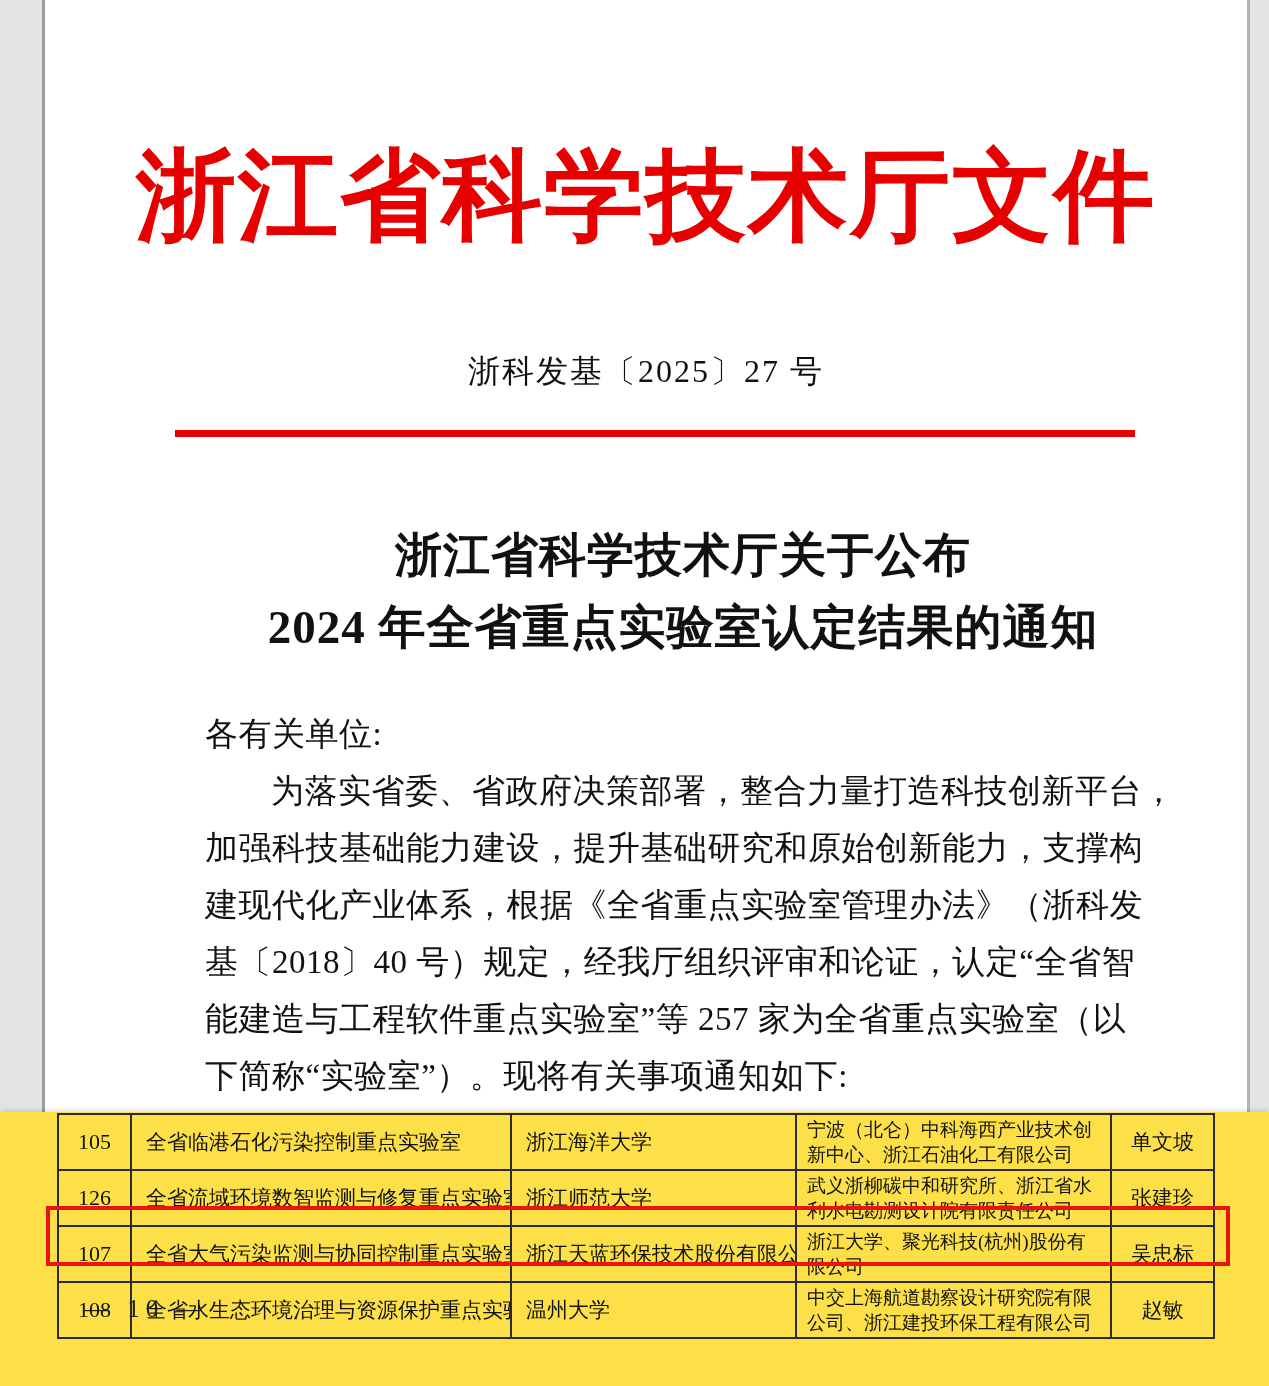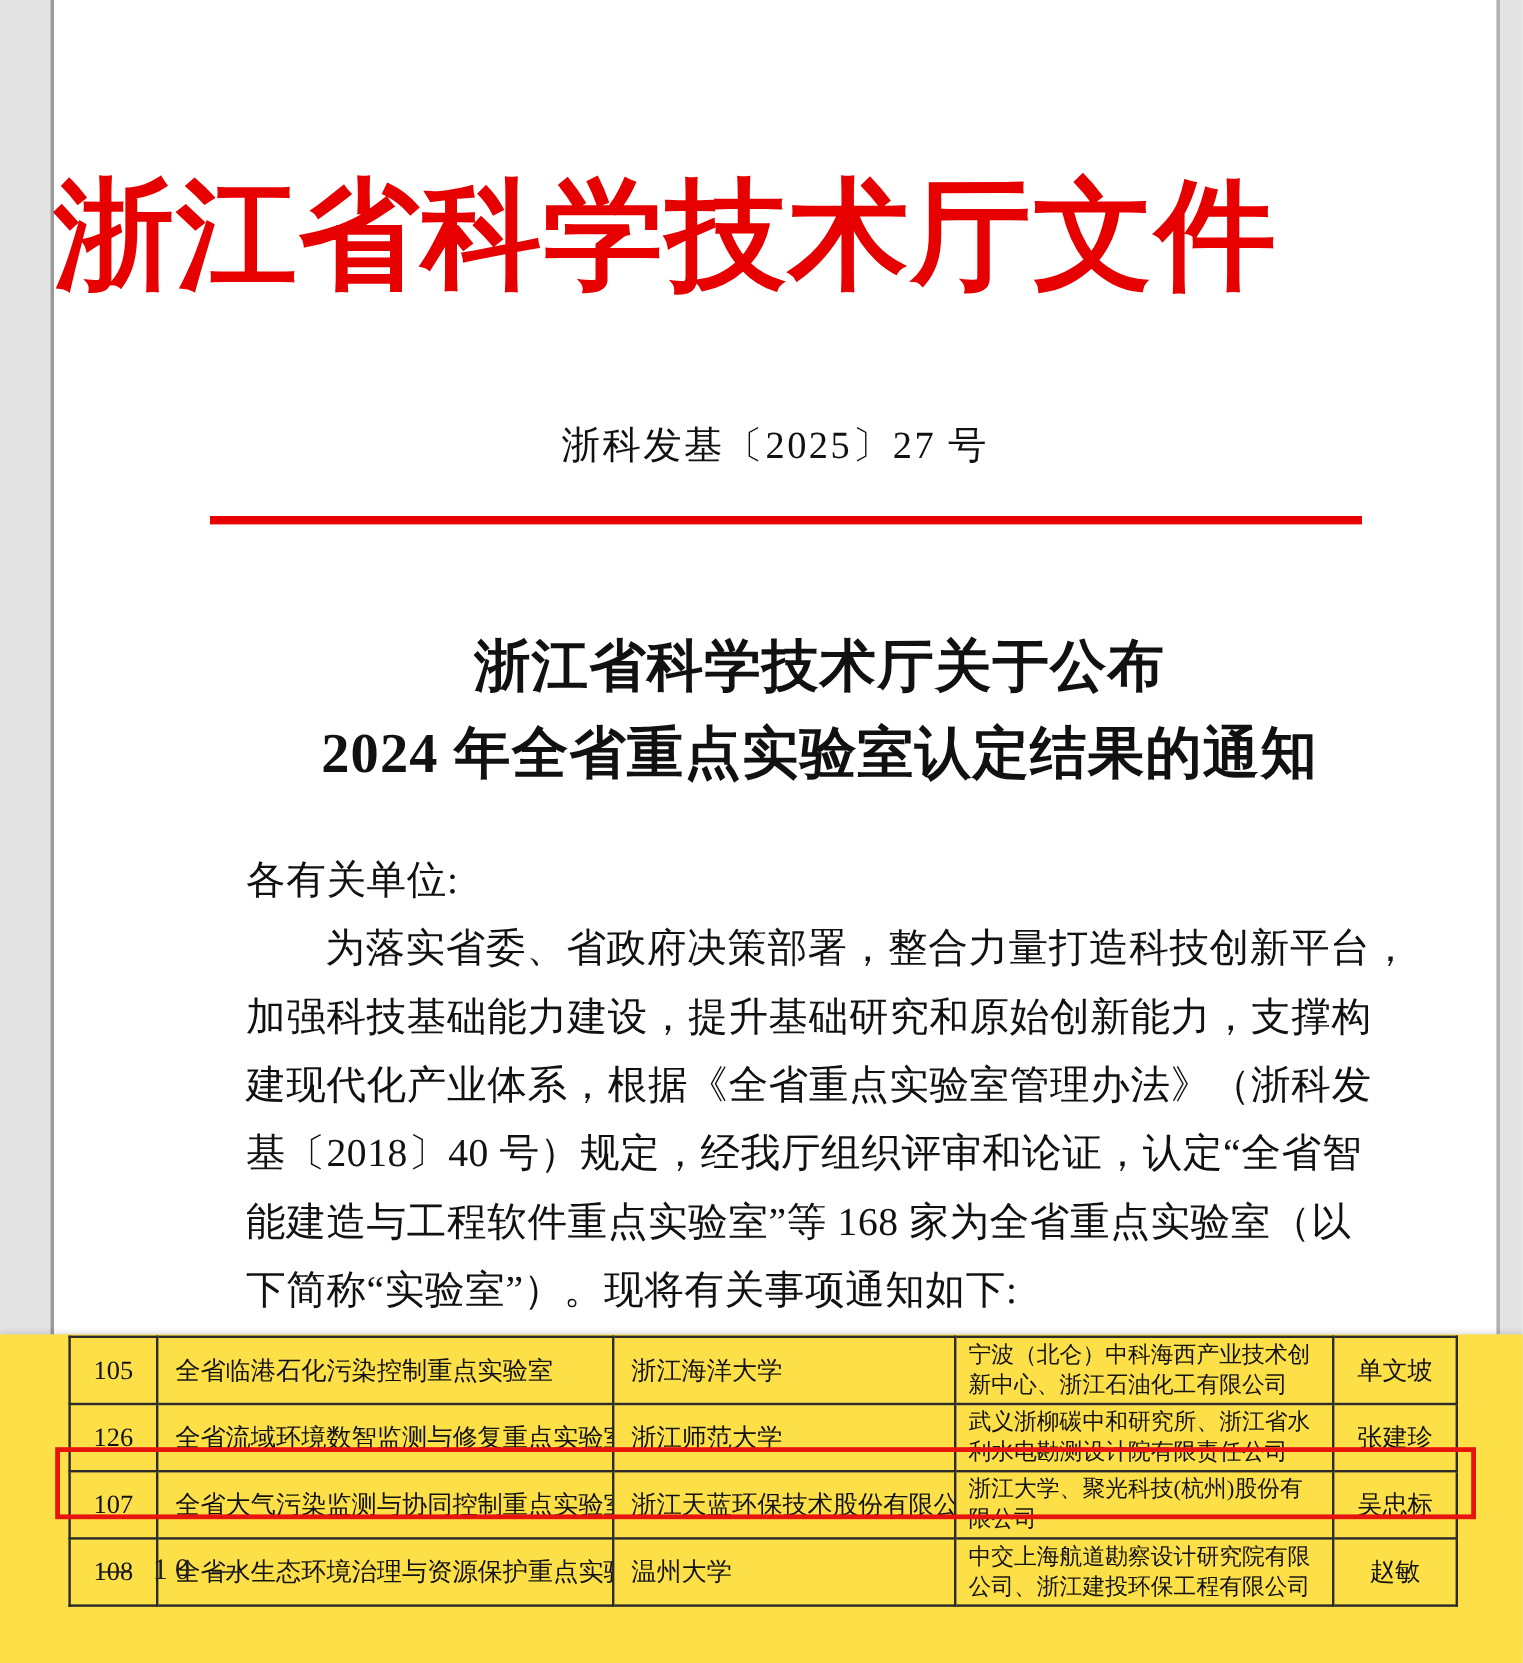--- a/index.html
+++ b/index.html
@@ -16,21 +16,21 @@
   .page-top {
     position: absolute; left: 42px; top: 0;
     width: 1208px; height: 1112px;
     background: #ffffff;
     border-left: 3px solid #9b9b9b;
     border-right: 3px solid #b3b3b3;
     box-sizing: border-box;
   }
   .doc-header-title {
     position: absolute; left: 0; top: 138px; width: 100%;
-    text-align: left;
+    text-align: center;
     color: #e60000;
     font-size: 100px; font-weight: bold;
     letter-spacing: 2px;
     line-height: 118px;
     white-space: nowrap;
   }
   .doc-number {
     position: absolute; left: 0; top: 350px; width: 100%;
     text-align: center;
     font-size: 32px;
@@ -114,21 +114,21 @@
   <div class="notice-title l1">浙江省科学技术厅关于公布</div>
 
   <div class="notice-title l2">2024 年全省重点实验室认定结果的通知</div>
 
   <div class="body-text">
     <div class="line">各有关单位:</div>
     <div class="line indent">为落实省委、省政府决策部署，整合力量打造科技创新平台，</div>
     <div class="line">加强科技基础能力建设，提升基础研究和原始创新能力，支撑构</div>
     <div class="line">建现代化产业体系，根据《全省重点实验室管理办法》（浙科发</div>
     <div class="line">基〔2018〕40 号）规定，经我厅组织评审和论证，认定“全省智</div>
-    <div class="line">能建造与工程软件重点实验室”等 168 家为全省重点实验室（以</div>
+    <div class="line">能建造与工程软件重点实验室”等 257 家为全省重点实验室（以</div>
     <div class="line">下简称“实验室”）。现将有关事项通知如下:</div>
   </div>
 </div>
 
 <div class="bottom-sheet">
   <table class="lab-table">
     <tbody>
         <tr>
           <td class="col-no">105</td>
           <td class="col-lab">全省临港石化污染控制重点实验室</td>

